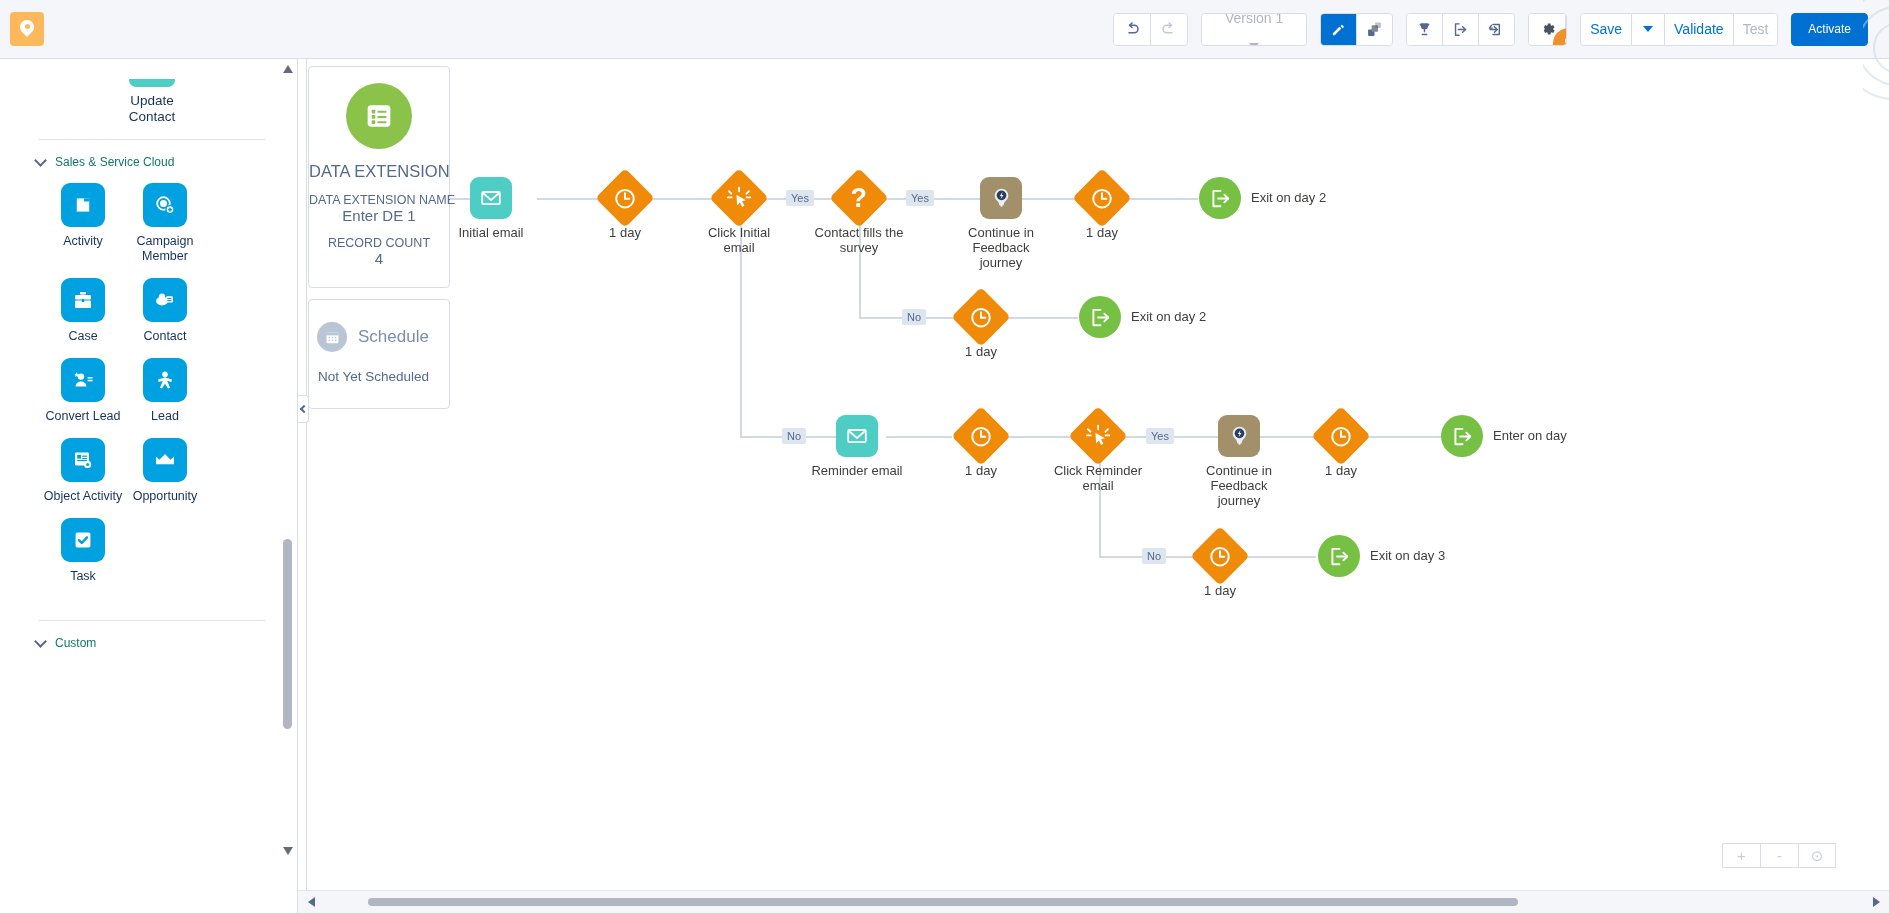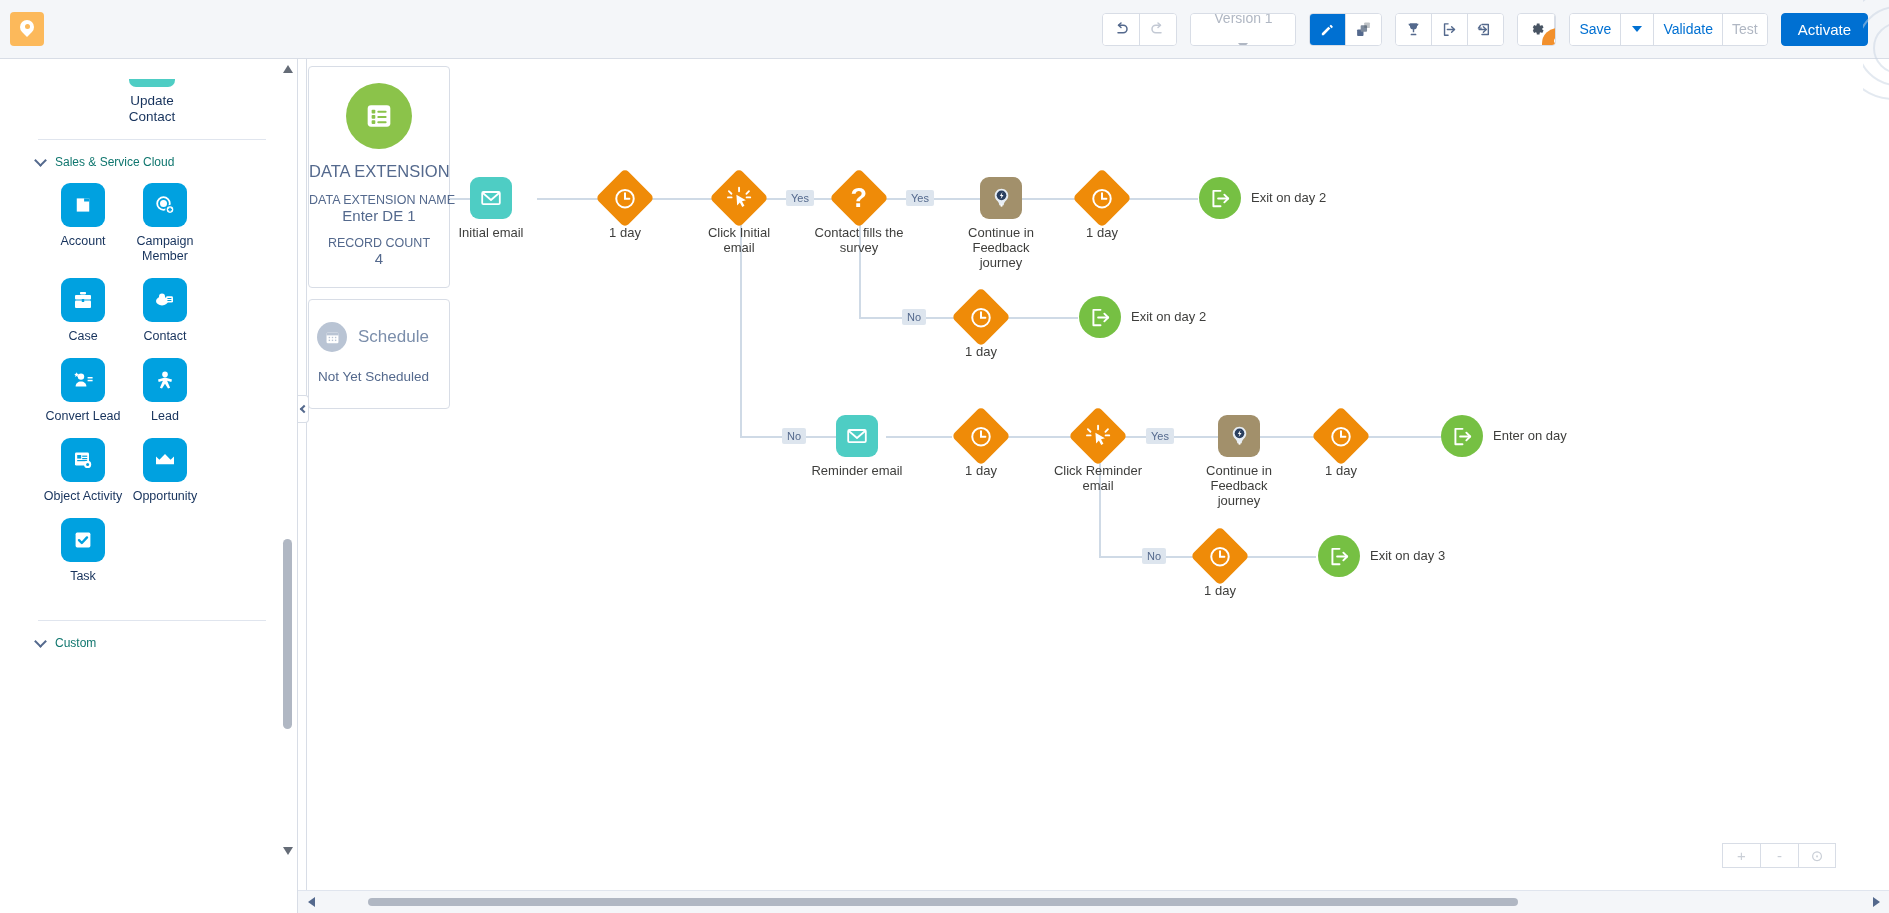--- a/index.html
+++ b/index.html
@@ -72,21 +72,21 @@
   .tb.disabled { color:#b0b7c3; cursor:default;flex-direction:column; }
   .tb.active { background:#0070d2; color:#fff; }
   .tb.linky { color:#0070d2; }
   .version-group { width:106px; }
   .version-group .tb { width:100%; justify-content:center; gap:17px; }
   .caret { width:0;height:0;border-left:5px solid transparent;border-right:5px solid transparent;
            border-top:6px solid currentColor; display:inline-block; }
   #activate-btn {
     height:33px; background:#0070d2; color:#fff; border-radius:4px;
     display:flex;align-items:center;justify-content:center; padding:0 16px;
-    font-size:15px; cursor:pointer; border:1px solid #0070d2;
+    font-size:12px; cursor:pointer; border:1px solid #0070d2;
   }
   .gear-wrap { position:relative; }
   .gear-bulb { position:absolute; left:17px; top:14px; }
 
   
   .tb svg { display:block; }
 
   
   #leftpanel {
     position:absolute; left:0; top:59px; width:298px; height:854px;
@@ -323,21 +323,21 @@
     <div class="tiles">
 
       <div class="tile">
         <div class="sq">
           <svg width="22" height="22" viewBox="0 0 24 24" fill="#fff">
               <path d="M5 5h7l2 2.2h-7.2V19H5z" opacity="0"></path>
               <path d="M5.2 4.8h13.6v14.4H5.2z" fill="#fff"></path>
               <path d="M13.2 4.8h5.6v3.4h-5.6z" fill="#00a1e0"></path>
             </svg>
         </div>
-        <div class="cap">Account</div>
+        <div class="cap">Activity</div>
       </div>
 
       <div class="tile">
         <div class="sq">
           <svg width="24" height="24" viewBox="0 0 24 24" fill="none" stroke="#fff" stroke-width="1.8">
               <circle cx="10.5" cy="10.5" r="6.3"></circle>
               <circle cx="10.5" cy="10.5" r="2.6" fill="#fff"></circle>
               <circle cx="17" cy="16.6" r="4" fill="#fff" stroke="#00a1e0" stroke-width="1.4"></circle>
               <line x1="17" y1="14.7" x2="17" y2="18.5" stroke="#00a1e0" stroke-width="1.6"></line>
               <line x1="15.1" y1="16.6" x2="18.9" y2="16.6" stroke="#00a1e0" stroke-width="1.6"></line>

